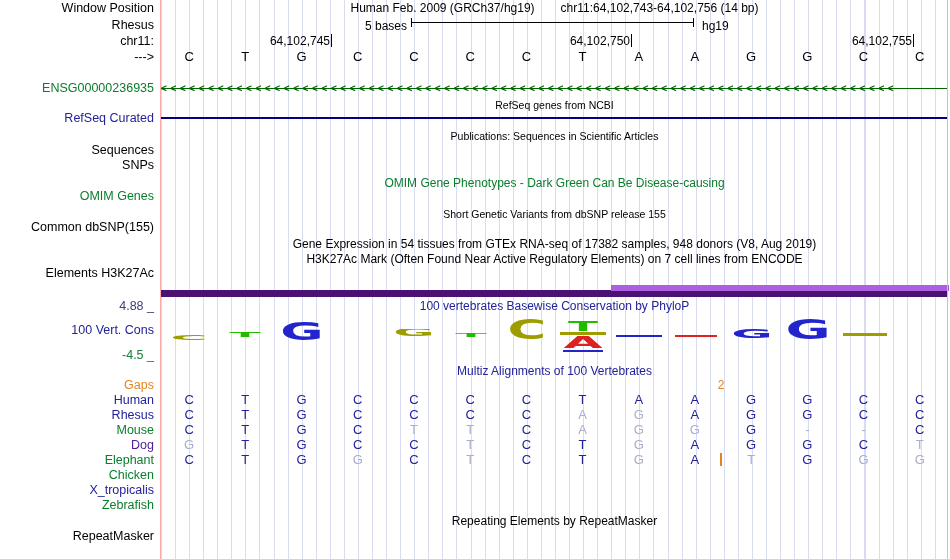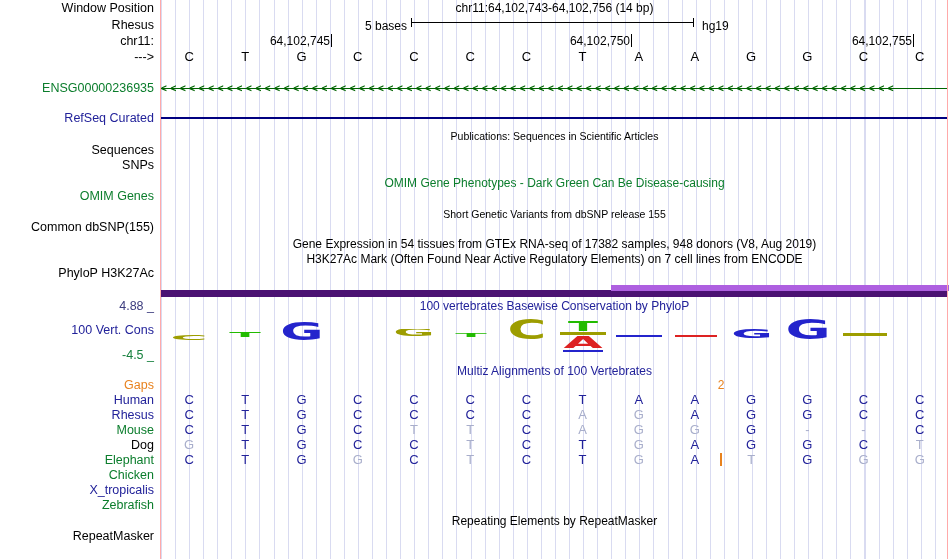--- a/index.html
+++ b/index.html
@@ -44,40 +44,41 @@
     <div class="llabel" style="top:1px">Window Position</div>
     <div class="llabel" style="top:18px">Rhesus</div>
     <div class="llabel" style="top:34px">chr11:</div>
     <div class="llabel" style="top:50px">---&gt;</div>
     <div class="llabel green" style="top:81px">ENSG00000236935</div>
     <div class="llabel navy" style="top:111px">RefSeq Curated</div>
     <div class="llabel" style="top:143px">Sequences</div>
     <div class="llabel" style="top:158px">SNPs</div>
     <div class="llabel green" style="top:189px">OMIM Genes</div>
     <div class="llabel" style="top:220px">Common dbSNP(155)</div>
-    <div class="llabel" style="top:266px">PhyloP H3K27Ac</div>
+    <div class="llabel" style="top:266px">Elements H3K27Ac</div>
     <div class="llabel" style="top:299px;color:#3C3C7E">4.88 _</div>
     <div class="llabel navy" style="top:323px">100 Vert. Cons</div>
     <div class="llabel" style="top:348px;color:#15803d">-4.5 _</div>
     <div class="llabel orange" style="top:378px">Gaps</div>
 
     <div class="llabel" style="top:529px">RepeatMasker</div>
   <div class="llabel" style="top: 393px; color: rgb(34, 34, 154);">Human</div>
       <div class="llabel" style="top: 408px; color: rgb(34, 34, 154);">Rhesus</div>
       <div class="llabel" style="top: 423px; color: rgb(11, 125, 44);">Mouse</div>
-      <div class="llabel" style="top: 438px; color: #000000;">Dog</div>
+      <div class="llabel" style="top: 438px; color: #4c1d95;">Dog</div>
       <div class="llabel" style="top: 453px; color: rgb(11, 125, 44);">Elephant</div>
       <div class="llabel" style="top: 468px; color: rgb(11, 125, 44);">Chicken</div>
       <div class="llabel" style="top: 483px; color: rgb(34, 34, 154);">X_tropicalis</div>
       <div class="llabel" style="top: 498px; color: rgb(11, 125, 44);">Zebrafish</div>
     </div>
 
   <div class="track">
 
     <div class="ctitle hdr-line" style="top:1px">
+      <span>Human Feb. 2009 (GRCh37/hg19)</span>
       <span>chr11:64,102,743-64,102,756 (14 bp)</span>
     </div>
 
     <div class="scale-text">5 bases</div>
     <div class="scale-bar"></div>
     <div class="scale-tag">hg19</div>
 
     <div class="coord" style="width:171px">
       <span>64,102,745</span>
         <span class="tick"></span>
@@ -103,20 +104,21 @@
         <span>A</span>
         <span>A</span>
         <span>G</span>
         <span>G</span>
         <span>C</span>
         <span>C</span>
       </div>
 
     <div class="gencode-line" id="gencodeLine" style="color:#006400">&lt;&lt;&lt;&lt;&lt;&lt;&lt;&lt;&lt;&lt;&lt;&lt;&lt;&lt;&lt;&lt;&lt;&lt;&lt;&lt;&lt;&lt;&lt;&lt;&lt;&lt;&lt;&lt;&lt;&lt;&lt;&lt;&lt;&lt;&lt;&lt;&lt;&lt;&lt;&lt;&lt;&lt;&lt;&lt;&lt;&lt;&lt;&lt;&lt;&lt;&lt;&lt;&lt;&lt;&lt;&lt;&lt;&lt;&lt;&lt;&lt;&lt;&lt;&lt;&lt;&lt;&lt;&lt;&lt;&lt;&lt;&lt;&lt;&lt;&lt;&lt;&lt;&lt;</div>
 
+    <div class="ctitle subtitle" style="top:98px">RefSeq genes from NCBI</div>
     <div class="refseq-line"></div>
 
     <div class="ctitle green" style="top:176px">OMIM Gene Phenotypes - Dark Green Can Be Disease-causing</div>
     <div class="ctitle subtitle" style="top:129px">Publications: Sequences in Scientific Articles</div>
     <div class="ctitle subtitle" style="top:207px">Short Genetic Variants from dbSNP release 155</div>
     <div class="ctitle" style="top:237px">Gene Expression in 54 tissues from GTEx RNA-seq of 17382 samples, 948 donors (V8, Aug 2019)</div>
     <div class="ctitle" style="top:252px">H3K27Ac Mark (Often Found Near Active Regulatory Elements) on 7 cell lines from ENCODE</div>
 
     <div class="bar-dark" id="barDark" style="background: rgb(75, 18, 115);"></div>
     <div class="bar-light" id="barLight" style="background: rgb(174, 95, 224);"></div>

